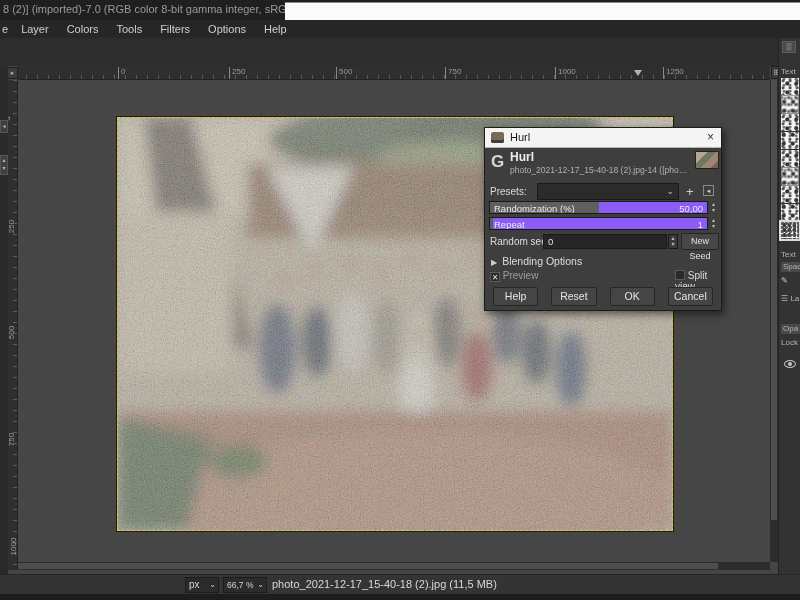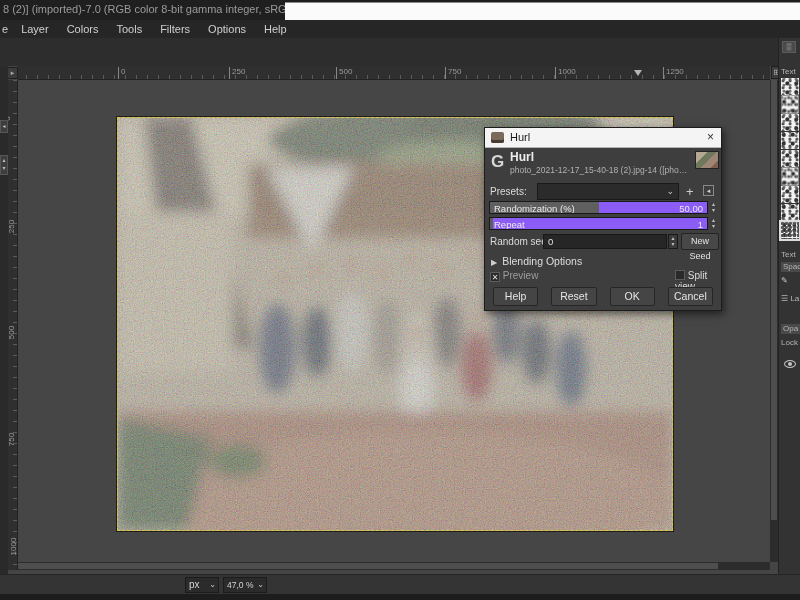--- a/index.html
+++ b/index.html
@@ -323,19 +323,20 @@
     <div class="eye"></div>
     <div class="rd-sheet"></div>
   </div>
 
   <div class="statusbar">
     <div class="unit-combo">
       <span>px</span>
       <span class="combo-chev">⌄</span>
     </div>
     <div class="zoom-combo">
-      <span>47,0 %</span>
+      <span>66,7 %</span>
       <span class="combo-chev">⌄</span>
     </div>
+    <span class="status-file">photo_2021-12-17_15-40-18 (2).jpg (11,5 MB)</span>
   </div>
   <div class="bottom-strip"></div>
 
 </div>
 
 </body></html>

